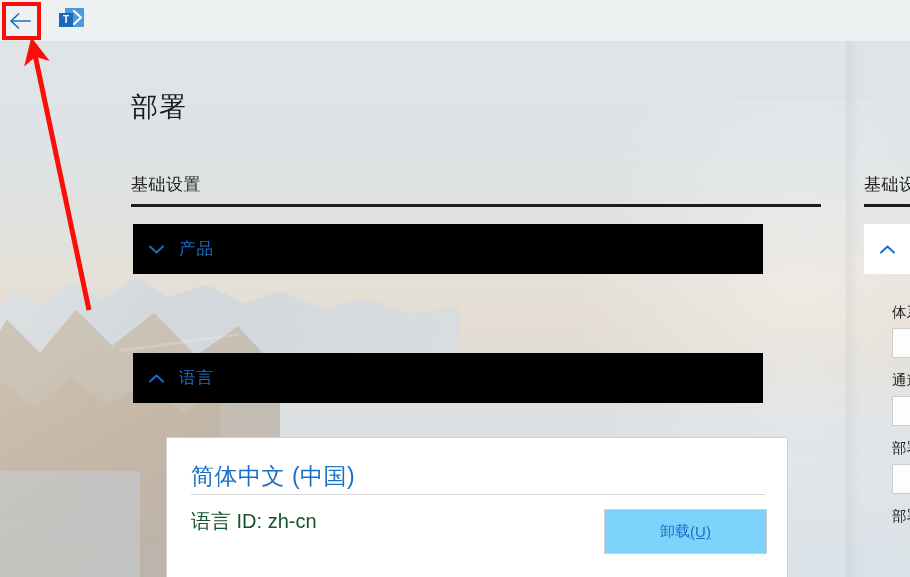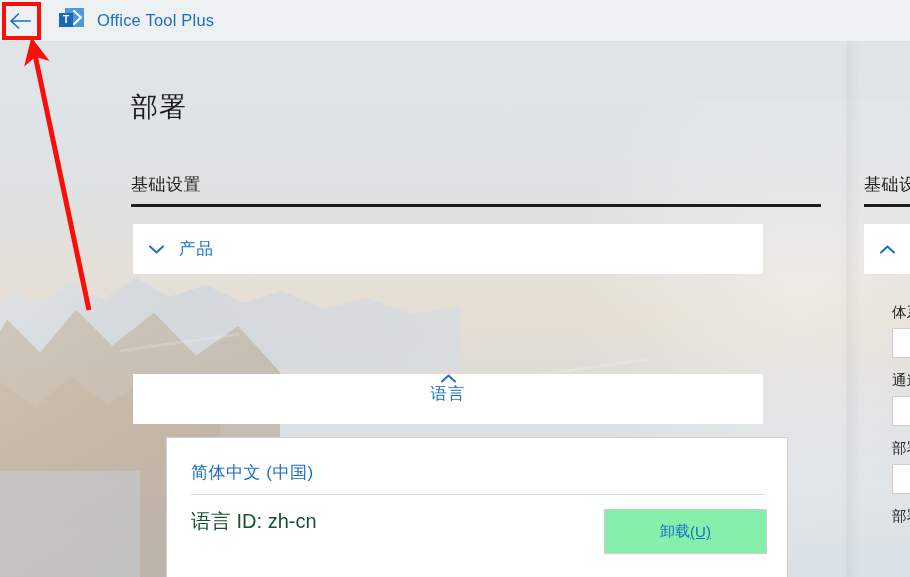--- a/index.html
+++ b/index.html
@@ -107,52 +107,52 @@
   }
 
   #section-head {
     position: absolute; left: 131px; top: 132px; width: 690px;
   }
   #section-head .sh-text { font-size: 17px; color: #1e1e1e; letter-spacing: .5px; }
   #section-head .sh-rule { margin-top: 8px; height: 3px; background: #1c1c1c; }
 
   .accordion {
     position: absolute; left: 133px; width: 630px; height: 50px;
-    background: #ffffff;
+    background: #000000;
     display: flex; align-items: center;
     cursor: pointer;
   }
   #acc-products  { top: 183px; }
   #acc-apps      { top: 254px; }
-  #acc-languages { top: 333px; flex-direction: column; }
+  #acc-languages { top: 312px; }
 
   .accordion .chev { width: 46px; display: flex; justify-content: center;
                      align-items: center; }
   .accordion .acc-label { font-size: 16.5px; color: #1a6fc4; letter-spacing: 1px; }
 
   
   #lang-card {
     position: absolute; left: 166px; top: 396px; width: 622px; height: 152px;
     background: #ffffff; border: 1px solid #d0d0d0;
   }
   #lang-card .lc-title {
     position: absolute; left: 24px; top: 23px;
-    font-size: 17px; color: #1a6fc4; letter-spacing: .5px;
+    font-size: 23px; color: #1a6fc4; letter-spacing: .5px;
   }
   #lang-card .lc-rule {
     position: absolute; left: 24px; top: 56px; width: 574px; height: 1px;
     background: #d8d8d8;
   }
   #lang-card .lc-meta {
     position: absolute; left: 24px; top: 70px;
     font-size: 20px; color: #14532d; line-height: 27px;
   }
   #uninstall-button {
     position: absolute; left: 437px; top: 71px; width: 163px; height: 45px;
-    background: #86efac; border: 1px solid #cfcfcf;
+    background: #7dd3fc; border: 1px solid #cfcfcf;
     display: flex; align-items: center; justify-content: center;
     font-size: 15px; color: #1a6fc4; cursor: pointer;
   }
   #uninstall-button u { text-decoration: underline; }
 
   
   #right-panel {
     position: absolute; left: 846px; top: 41px; width: 64px; height: 536px;
     z-index: 12; overflow: hidden;
   }
@@ -285,21 +285,20 @@
   <div id="app-logo">
     <div class="logo-a"></div>
     <div class="logo-b">
       <span>T</span>
     </div>
     <svg class="logo-chev" viewBox="0 0 13 15">
       <path d="M3 1 L10 7.5 L3 14" fill="none" stroke="#ffffff" stroke-width="2.1" stroke-linecap="round" stroke-linejoin="round"></path>
     </svg>
   </div>
 
-  <div id="app-title">Office Tool Plus</div>
 </div>
 
 <div id="annot-rect"></div>
 <svg id="annot-arrow">
   <defs>
     <marker id="ah" markerWidth="6" markerHeight="6" refX="3" refY="3" orient="auto">
       <path d="M0.2,0.4 L5.6,3 L0.2,5.6 L1.6,3 Z" fill="#fc0d08"></path>
     </marker>
   </defs>
   <line x1="89" y1="310" x2="34" y2="50" stroke="#fc0d08" stroke-width="5" marker-end="url(#ah)"></line>

